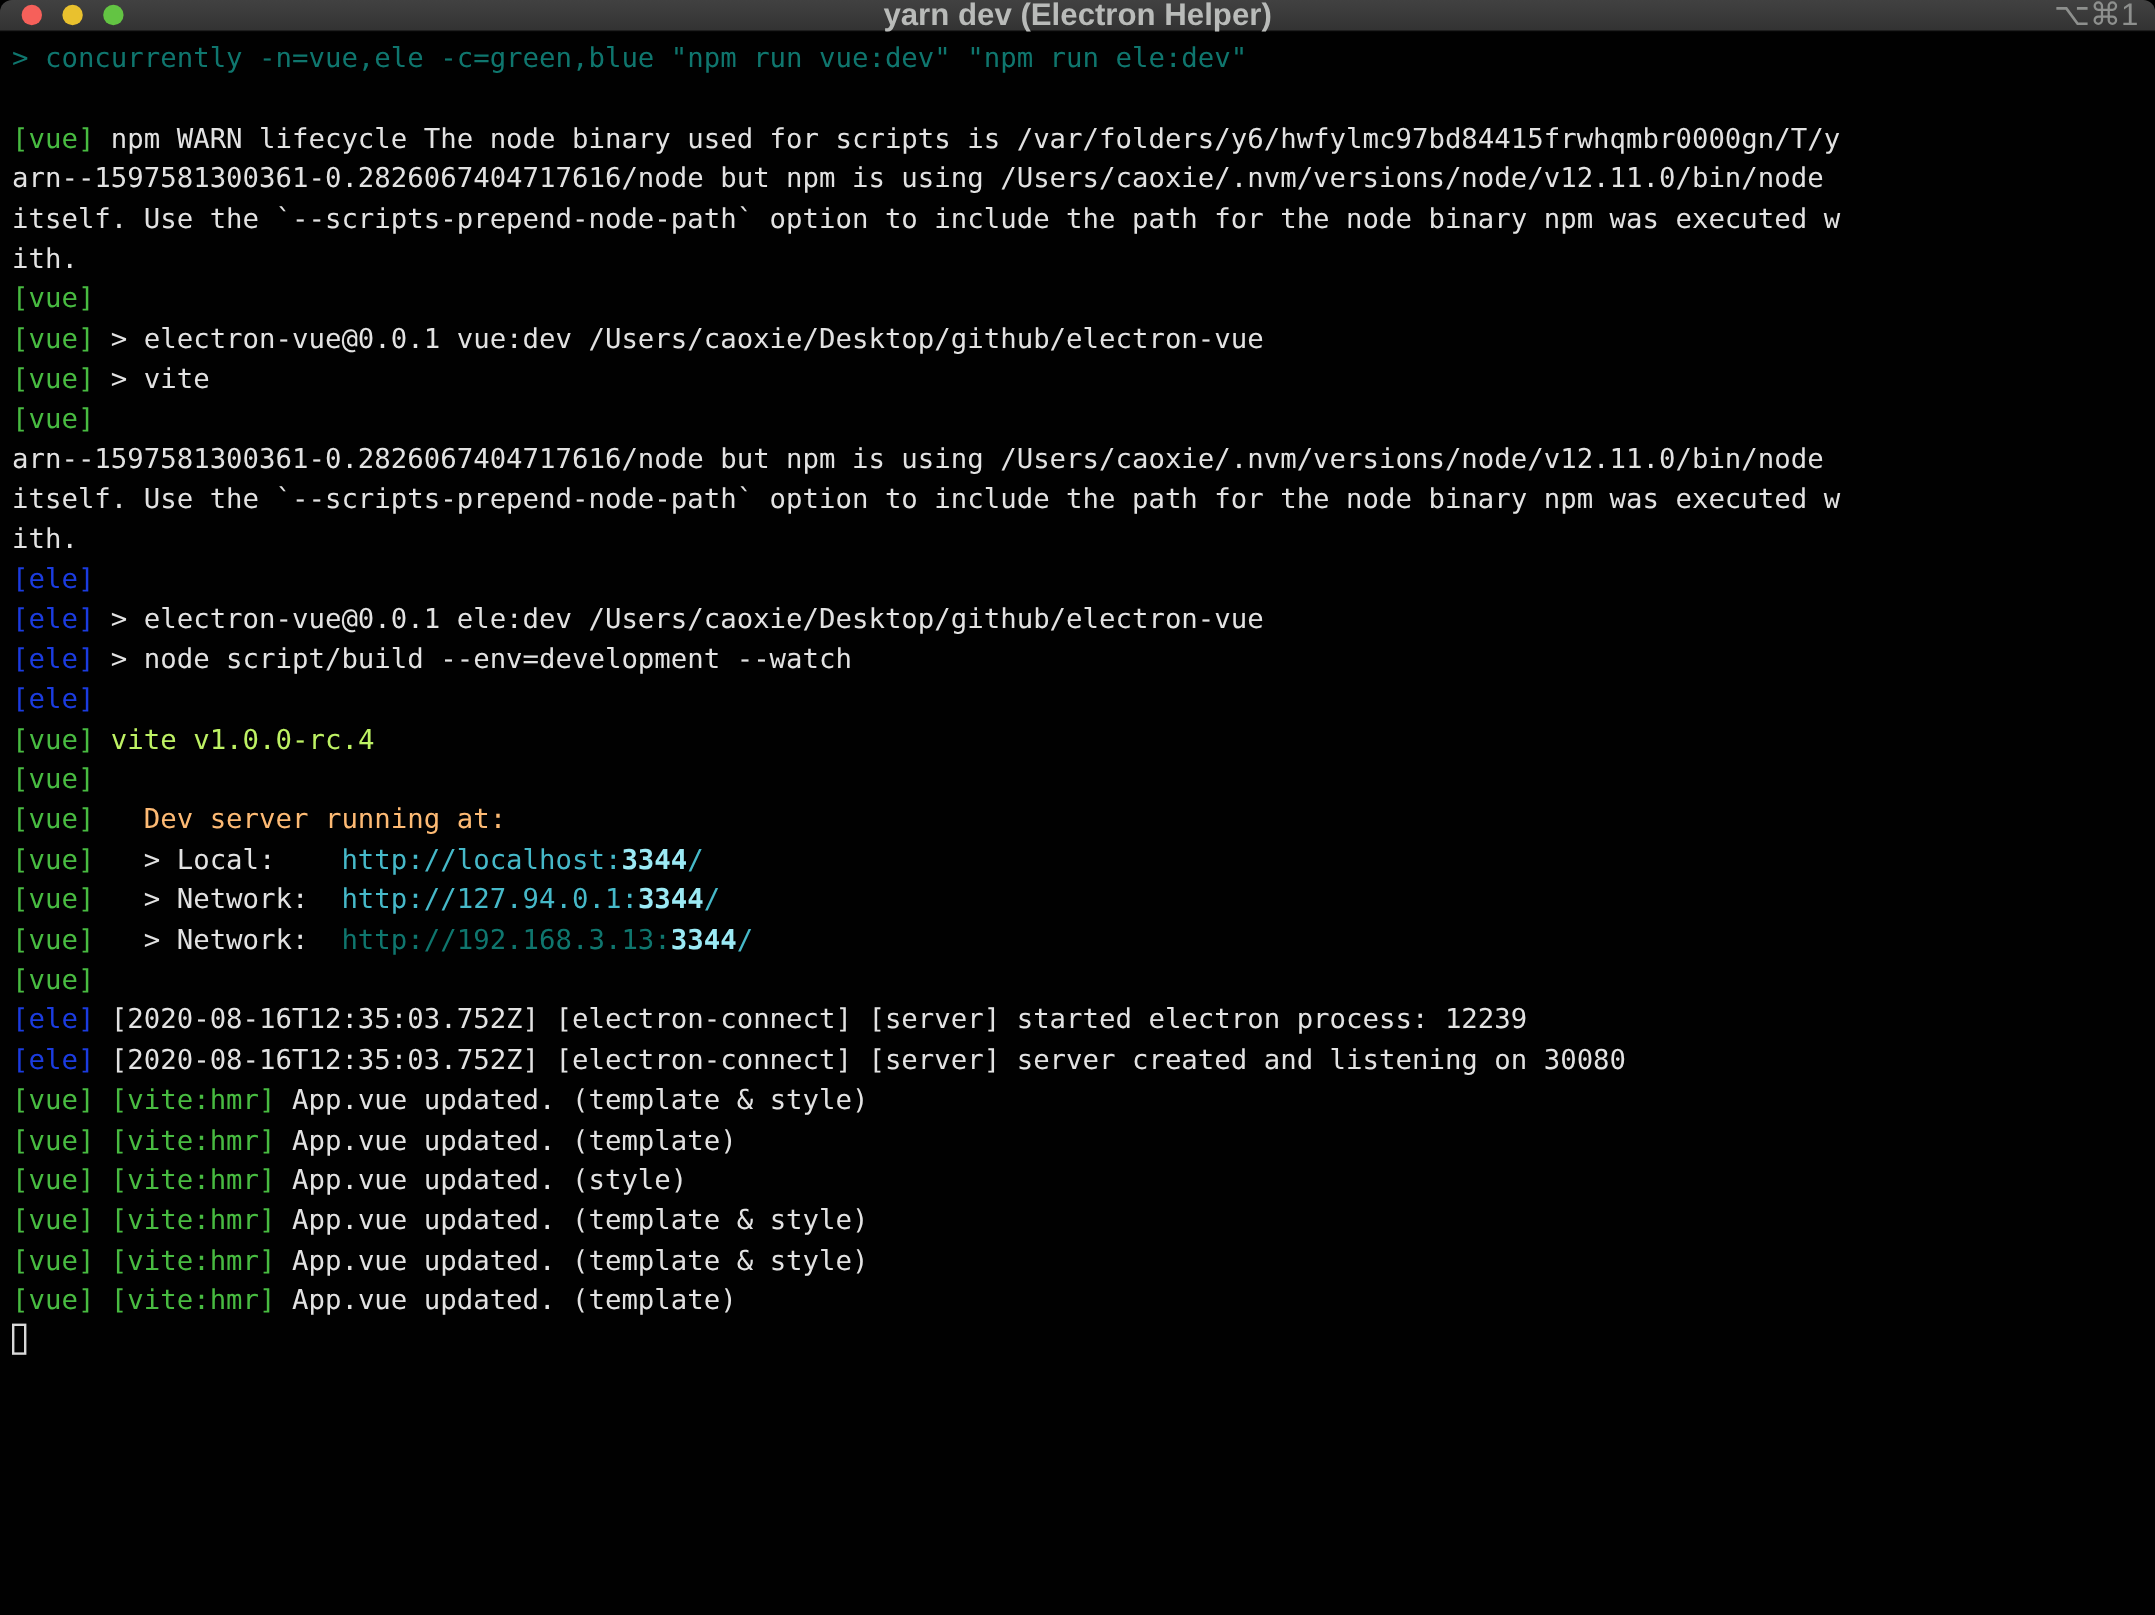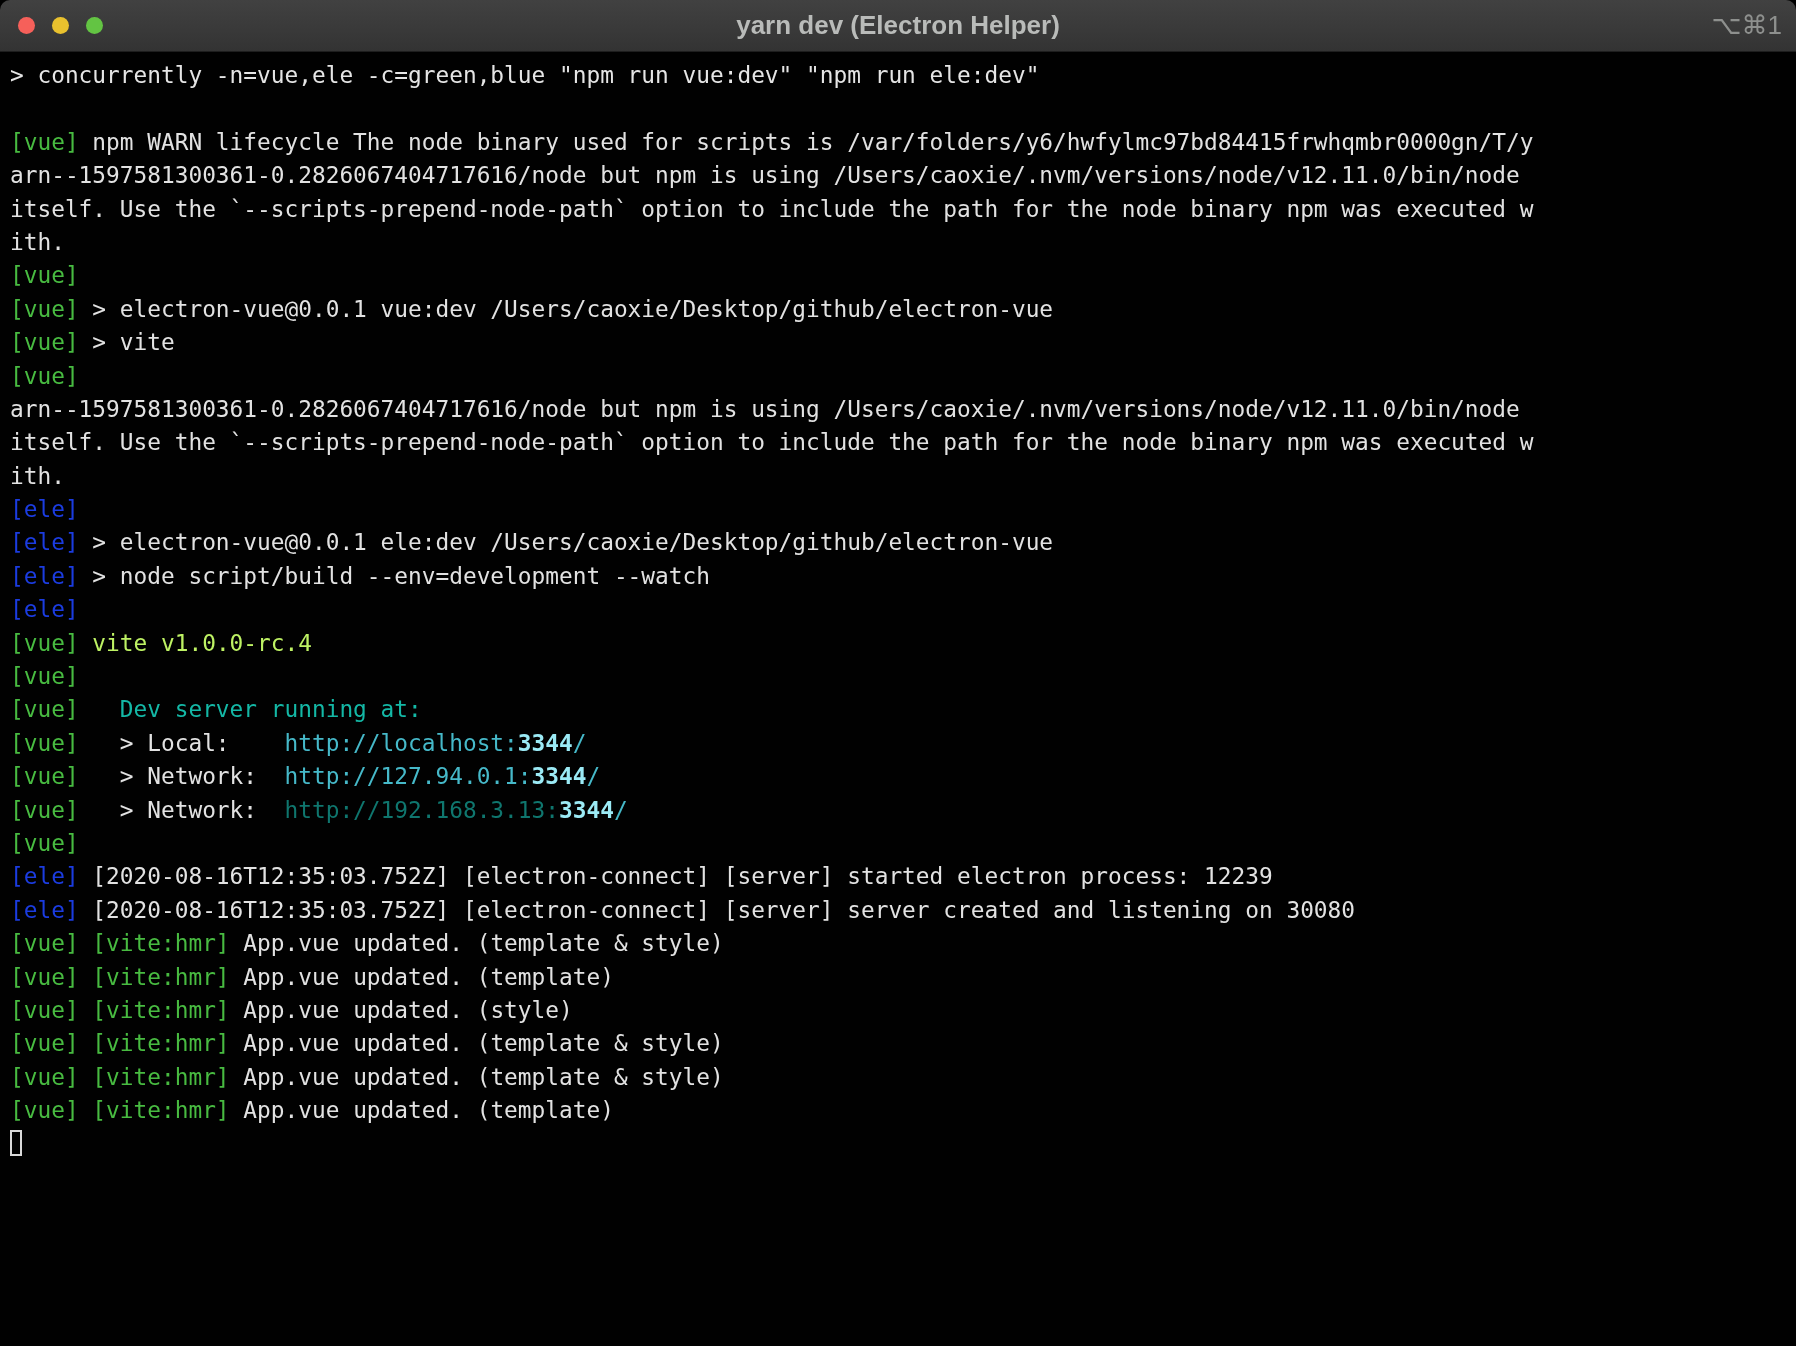--- a/index.html
+++ b/index.html
@@ -9,21 +9,21 @@
   .window {
     width: 1796px; height: 1346px;
     background: #010101;
     border-radius: 10px 10px 0 0;
     overflow: hidden;
     position: relative;
   }
 
   
   .titlebar {
-    height: 52px;
+    height: 26px;
     background: linear-gradient(#414141, #393939 60%, #333333);
     border-bottom: 1px solid #1e1e1e;
     display: flex;
     align-items: center;
     position: relative;
   }
   .lights { display: flex; gap: 17px; margin-left: 18px; z-index: 2; }
   .light { width: 17px; height: 17px; border-radius: 50%; display: inline-block; }
   .light.red    { background: #f6605a; }
   .light.yellow { background: #e9c12e; }
@@ -69,40 +69,40 @@
     <div class="lights">
       <span class="light red"></span>
       <span class="light yellow"></span>
       <span class="light green"></span>
     </div>
     <div class="titlebar-title">yarn dev (Electron Helper)</div>
     <div class="titlebar-shortcut">⌥⌘1</div>
   </div>
 
   <div class="term" id="term">
-      <div class="line"><span style="color: #e5e5e5; margin-top: 40px;">&gt; concurrently -n=vue,ele -c=green,blue "npm run vue:dev" "npm run ele:dev"</span></div>
+      <div class="line"><span style="color: #0f766e; margin-top: 40px;">&gt; concurrently -n=vue,ele -c=green,blue "npm run vue:dev" "npm run ele:dev"</span></div>
       <div class="line">&nbsp;</div>
       <div class="line"><span style="color: rgb(72, 187, 65);">[vue]</span><span style="color: rgb(226, 226, 226);"> npm WARN lifecycle The node binary used for scripts is /var/folders/y6/hwfylmc97bd84415frwhqmbr0000gn/T/y</span></div>
       <div class="line"><span style="color: rgb(226, 226, 226);">arn--1597581300361-0.2826067404717616/node but npm is using /Users/caoxie/.nvm/versions/node/v12.11.0/bin/node</span></div>
       <div class="line"><span style="color: rgb(226, 226, 226);">itself. Use the `--scripts-prepend-node-path` option to include the path for the node binary npm was executed w</span></div>
       <div class="line"><span style="color: rgb(226, 226, 226);">ith.</span></div>
       <div class="line"><span style="color: rgb(72, 187, 65);">[vue]</span></div>
       <div class="line"><span style="color: rgb(72, 187, 65);">[vue]</span><span style="color: rgb(226, 226, 226);"> &gt; electron-vue@0.0.1 vue:dev /Users/caoxie/Desktop/github/electron-vue</span></div>
       <div class="line"><span style="color: rgb(72, 187, 65);">[vue]</span><span style="color: rgb(226, 226, 226); text-align: center;"> &gt; vite</span></div>
       <div class="line"><span style="color: rgb(72, 187, 65);">[vue]</span></div>
       <div class="line"><span style="color: rgb(226, 226, 226);">arn--1597581300361-0.2826067404717616/node but npm is using /Users/caoxie/.nvm/versions/node/v12.11.0/bin/node</span></div>
       <div class="line"><span style="color: rgb(226, 226, 226);">itself. Use the `--scripts-prepend-node-path` option to include the path for the node binary npm was executed w</span></div>
       <div class="line"><span style="color: rgb(226, 226, 226);">ith.</span></div>
       <div class="line"><span style="color: rgb(27, 60, 224);">[ele]</span></div>
       <div class="line"><span style="color: rgb(27, 60, 224);">[ele]</span><span style="color: rgb(226, 226, 226);"> &gt; electron-vue@0.0.1 ele:dev /Users/caoxie/Desktop/github/electron-vue</span></div>
       <div class="line"><span style="color: rgb(27, 60, 224);">[ele]</span><span style="color: rgb(226, 226, 226);"> &gt; node script/build --env=development --watch</span></div>
       <div class="line"><span style="color: rgb(27, 60, 224);">[ele]</span></div>
       <div class="line"><span style="color: rgb(72, 187, 65);">[vue]</span><span style="color: rgb(226, 226, 226);"> </span><span style="color: #bef264;">vite v1.0.0-rc.4</span></div>
       <div class="line"><span style="color: rgb(72, 187, 65);">[vue]</span></div>
-      <div class="line"><span style="color: rgb(72, 187, 65);">[vue]</span><span style="color: #14b8a6;">   Dev server running at:</span></div>
+      <div class="line"><span style="color: rgb(72, 187, 65);">[vue]</span><span style="color: #fdba74;">   Dev server running at:</span></div>
       <div class="line"><span style="color: rgb(72, 187, 65);">[vue]</span><span style="color: rgb(226, 226, 226);">   &gt; Local:    </span><span style="color: rgb(70, 185, 201);">http://localhost:</span><span class="seg-b" style="color: rgb(155, 234, 245);">3344</span><span style="color: rgb(70, 185, 201);">/</span></div>
       <div class="line"><span style="color: rgb(72, 187, 65);">[vue]</span><span style="color: rgb(226, 226, 226);">   &gt; Network:  </span><span style="color: rgb(70, 185, 201);">http://127.94.0.1:</span><span class="seg-b" style="color: rgb(155, 234, 245);">3344</span><span style="color: rgb(70, 185, 201);">/</span></div>
       <div class="line"><span style="color: rgb(72, 187, 65);">[vue]</span><span style="color: rgb(226, 226, 226);">   &gt; Network:  </span><span style="color: #0f766e;">http://192.168.3.13:</span><span class="seg-b" style="color: rgb(155, 234, 245);">3344</span><span style="color: rgb(70, 185, 201);">/</span></div>
       <div class="line"><span style="color: rgb(72, 187, 65);">[vue]</span></div>
       <div class="line"><span style="color: rgb(27, 60, 224);">[ele]</span><span style="color: rgb(226, 226, 226);"> [2020-08-16T12:35:03.752Z] [electron-connect] [server] started electron process: 12239</span></div>
       <div class="line"><span style="color: rgb(27, 60, 224);">[ele]</span><span style="color: rgb(226, 226, 226);"> [2020-08-16T12:35:03.752Z] [electron-connect] [server] server created and listening on 30080</span></div>
       <div class="line"><span style="color: rgb(72, 187, 65);">[vue] [vite:hmr]</span><span style="color: rgb(226, 226, 226);"> App.vue updated. (template &amp; style)</span></div>
       <div class="line"><span style="color: rgb(72, 187, 65);">[vue] [vite:hmr]</span><span style="color: rgb(226, 226, 226);"> App.vue updated. (template)</span></div>
       <div class="line"><span style="color: rgb(72, 187, 65);">[vue] [vite:hmr]</span><span style="color: rgb(226, 226, 226); margin-top: 36px;"> App.vue updated. (style)</span></div>
       <div class="line"><span style="color: rgb(72, 187, 65);">[vue] [vite:hmr]</span><span style="color: rgb(226, 226, 226);"> App.vue updated. (template &amp; style)</span></div>

